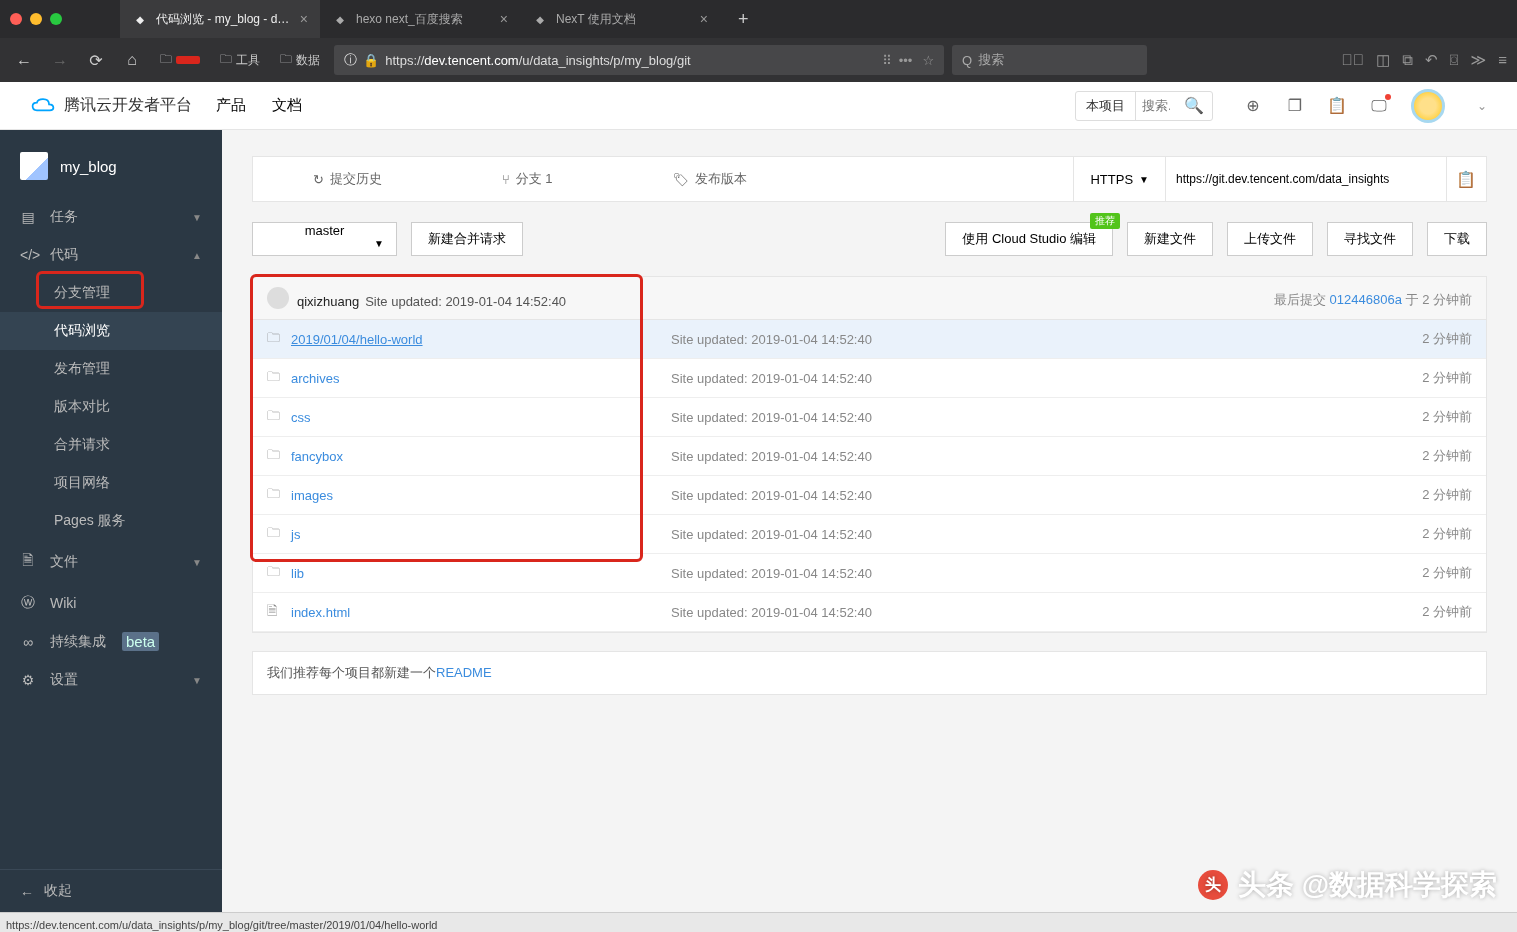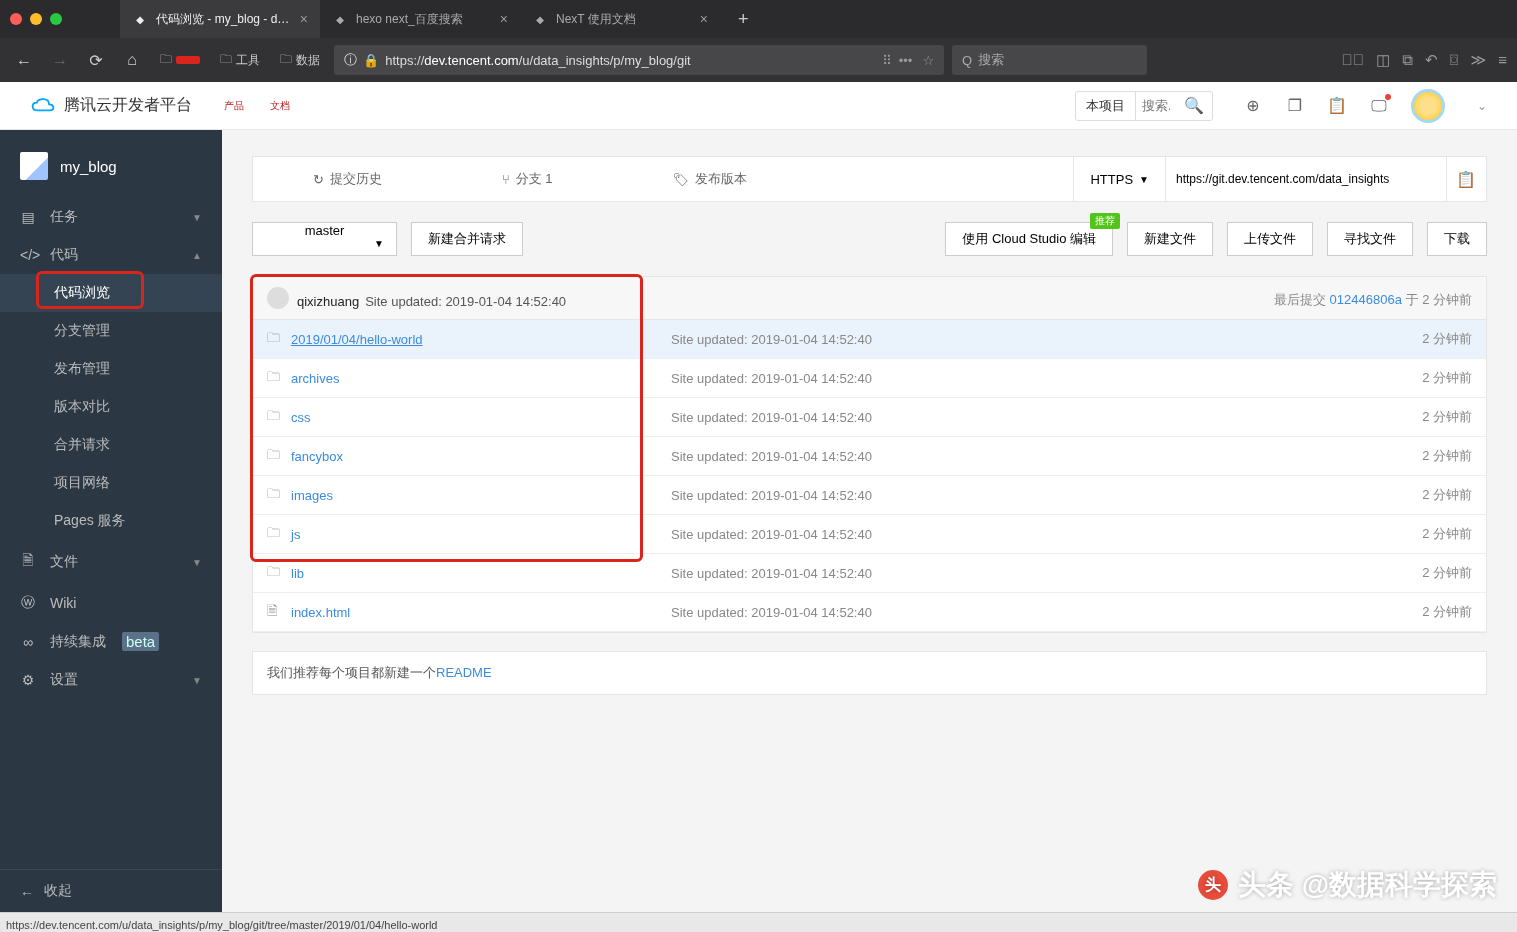--- a/index.html
+++ b/index.html
@@ -29,21 +29,21 @@
 .url-text { flex: 1; font-size: 13px; color: #ddd; white-space: nowrap; overflow: hidden; }
 .url-text .domain { color: #fff; }
 .url-actions { display: flex; gap: 10px; color: #999; }
 .search-box-top { width: 195px; height: 30px; background: #474749; border-radius: 3px; display: flex; align-items: center; padding: 0 10px; color: #aaa; gap: 6px; font-size: 13px; }
 .right-tools { display: flex; gap: 12px; margin-left: auto; color: #999; font-size: 15px; }
 
 
 .app-header { height: 48px; background: #fff; border-bottom: 1px solid #e5e5e5; display: flex; align-items: center; padding: 0 30px; }
 .logo-area { display: flex; align-items: center; gap: 8px; font-size: 16px; color: #333; font-weight: 500; }
 .cloud-logo { width: 26px; height: 18px; }
-.nav-links { display: flex; gap: 26px; margin-left: 32px; font-size: 10px; color: #b91c1c; }
+.nav-links { display: flex; gap: 26px; margin-left: 24px; font-size: 15px; color: #000000; }
 .nav-links span { cursor: pointer; }
 .search-app { margin-left: auto; display: flex; align-items: center; border: 1px solid #ddd; border-radius: 3px; height: 30px; }
 .search-app .scope { padding: 0 10px; font-size: 13px; color: #333; border-right: 1px solid #ddd; height: 100%; display: flex; align-items: center; }
 .search-app input { border: none; width: 40px; padding: 0 6px; font-size: 13px; outline: none; }
 .search-app .qicon { padding: 0 8px; color: #999; }
 .icon-btns { display: flex; gap: 22px; margin-left: 30px; align-items: center; }
 .icon-btn { width: 20px; height: 20px; color: #666; cursor: pointer; position: relative; display: flex; align-items: center; justify-content: center; }
 .icon-btn .dot { position: absolute; top: -2px; right: -2px; width: 6px; height: 6px; background: #f04134; border-radius: 50%; }
 .avatar { width: 34px; height: 34px; border-radius: 50%; background: radial-gradient(circle, #ffe08a 40%, #ffd34d 70%); border: 3px solid #a7d8f0; }
 .caret-btn { color: #999; font-size: 12px; cursor: pointer; margin-left: 10px; }
@@ -209,22 +209,22 @@
       <span>任务</span>
       <span class="chev">▼</span>
     </div>
     <div class="sb-item">
       <span class="sb-icon">&lt;/&gt;</span>
       <span>代码</span>
       <span class="chev">▲</span>
     </div>
     <div id="code-subs" style="position:relative;">
       <div class="highlight-red" style="top:-3px;left:36px;width:108px;height:38px;"></div>
-    <div class="sb-sub active">代码浏览</div>
-        <div class="sb-sub">分支管理</div>
+    <div class="sb-sub">分支管理</div>
+        <div class="sb-sub active">代码浏览</div>
         <div class="sb-sub">发布管理</div>
         <div class="sb-sub">版本对比</div>
         <div class="sb-sub">合并请求</div>
         <div class="sb-sub">项目网络</div>
         <div class="sb-sub">Pages 服务</div>
       </div>
     <div class="sb-item">
       <span class="sb-icon">🗎</span>
       <span>文件</span>
       <span class="chev">▼</span>

